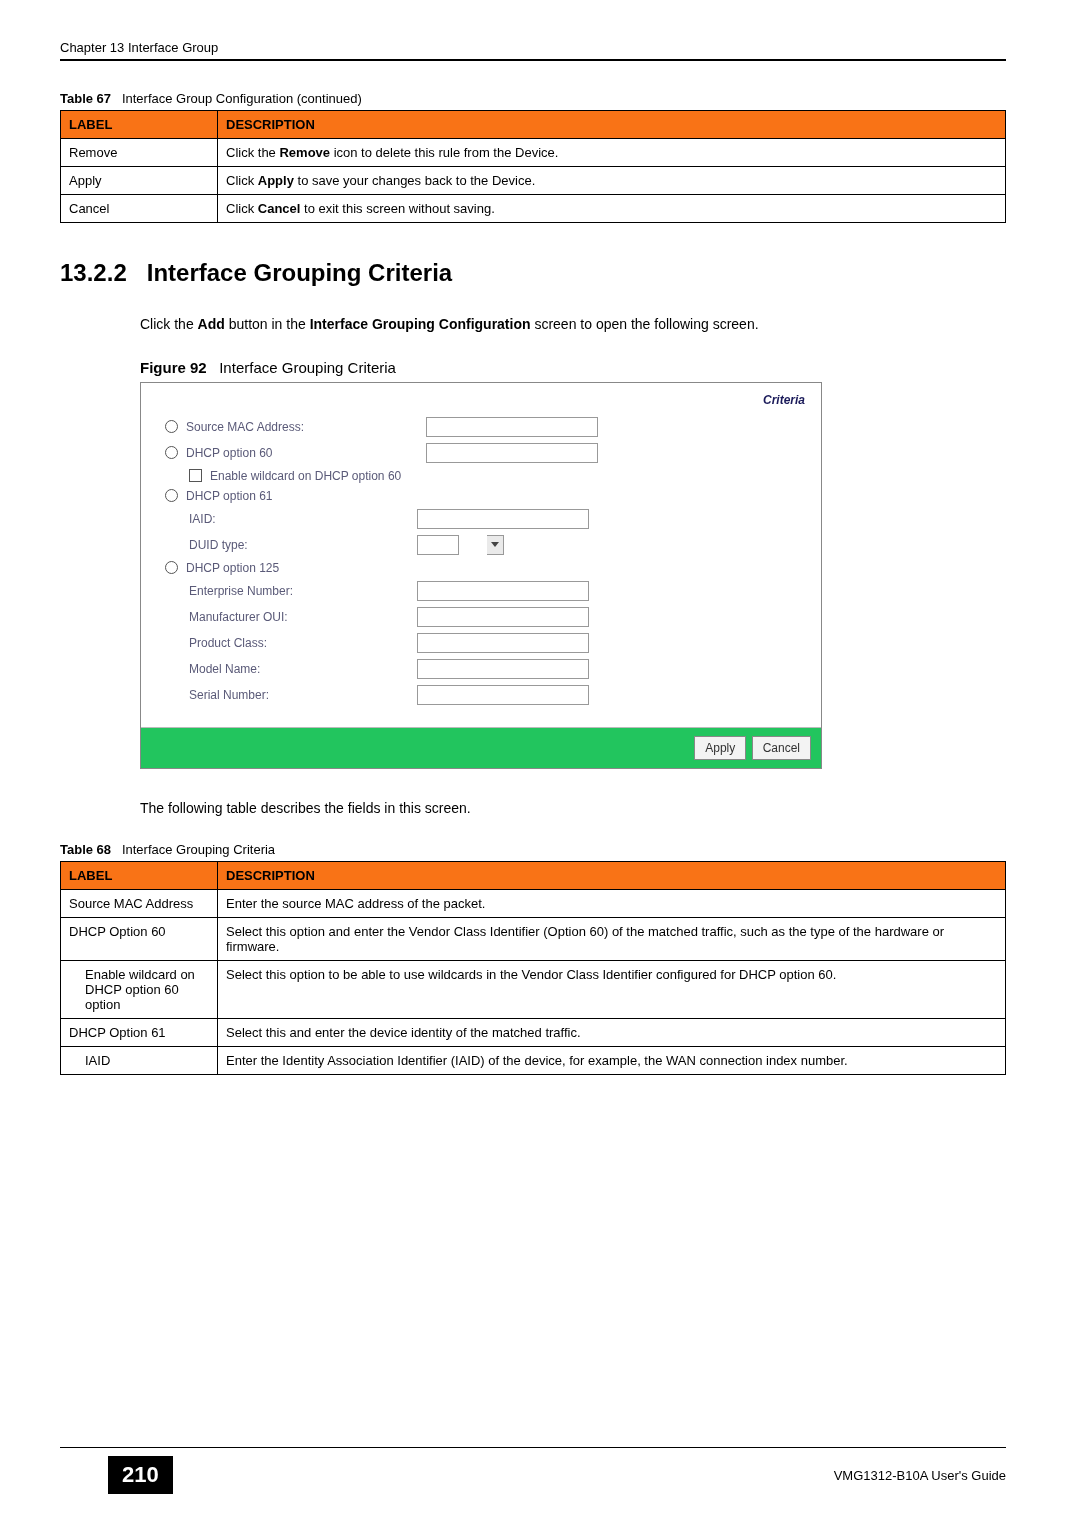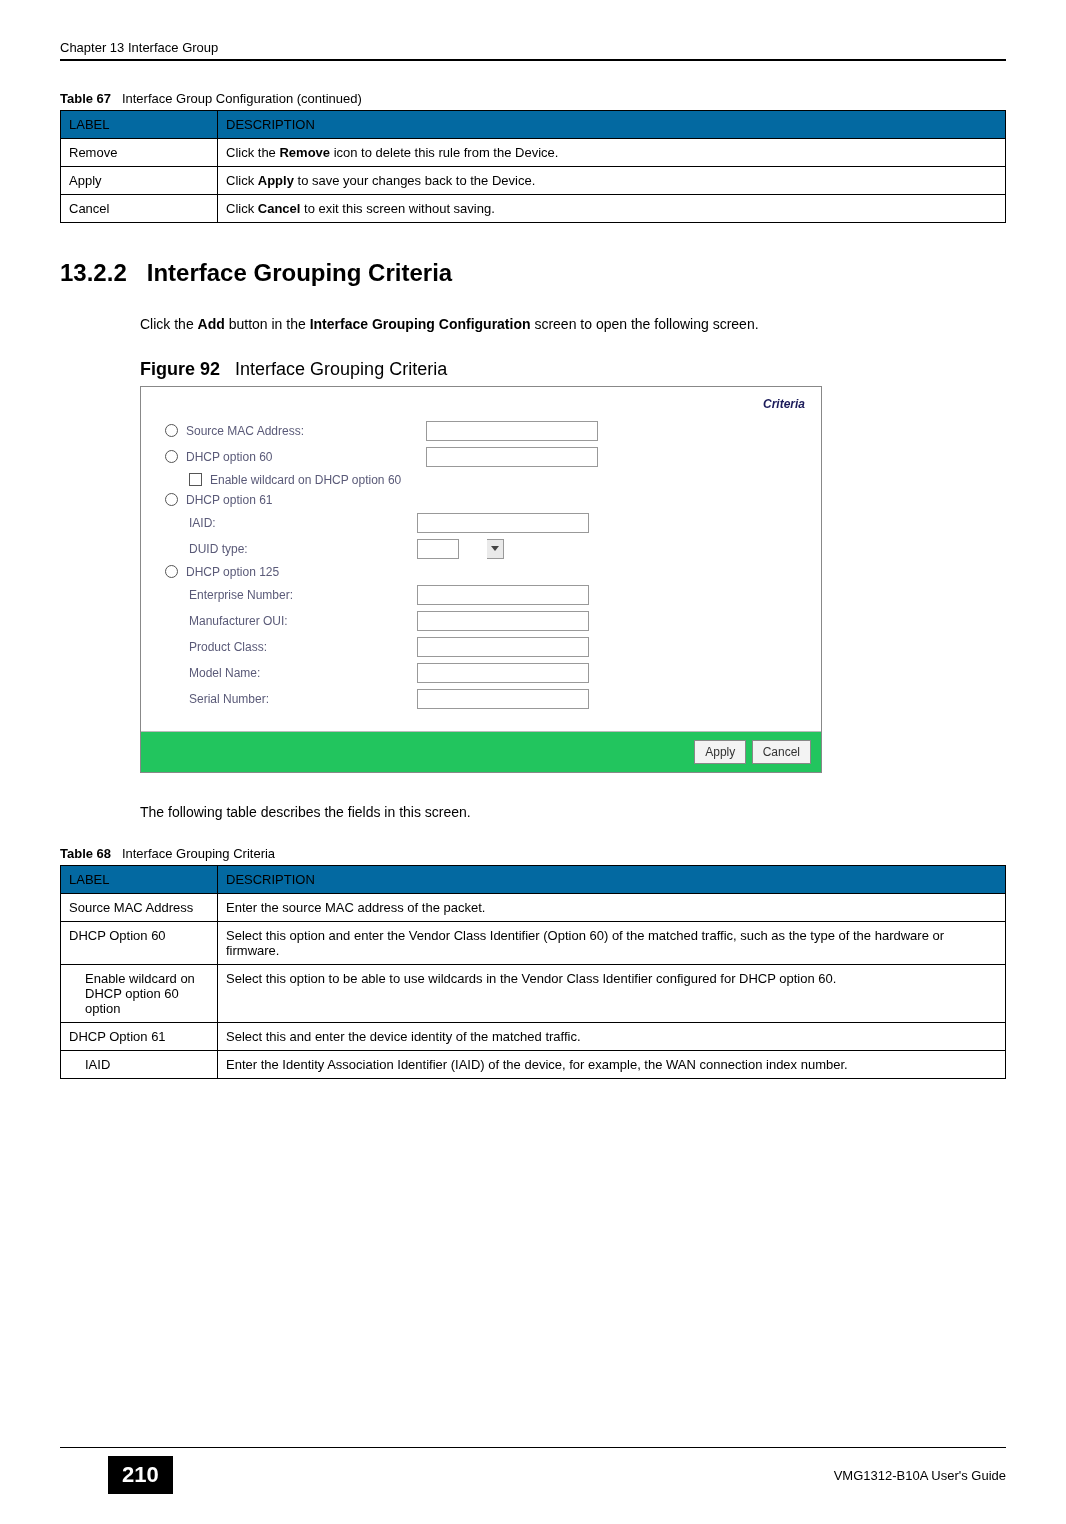--- a/index.html
+++ b/index.html
@@ -38,37 +38,37 @@
     margin-bottom: 36px;
   }
   table.desc-table th,
   table.desc-table td {
     border: 1px solid #000;
     padding: 6px 8px;
     vertical-align: top;
     text-align: left;
   }
   table.desc-table th {
-    background: #0369a1;
-    font-weight: normal;
+    background: #f97316;
+    font-weight: bold;
   }
   table.desc-table th.label-col { width: 140px; }
   table.desc-table td.indent { padding-left: 24px; }
   .section-heading {
     font-size: 24px;
     font-weight: bold;
     margin: 20px 0 28px 0;
   }
   .body-text {
     font-size: 14px;
     margin: 0 0 24px 80px;
     line-height: 1.4;
   }
   .fig-caption {
-    font-size: 18px;
+    font-size: 15px;
     margin: 0 0 6px 80px;
   }
   .fig-caption .fnum { font-weight: bold; }
   .figure-box {
     margin-left: 80px;
     width: 680px;
     border: 1px solid #888;
     background: #fff;
     font-family: Arial, sans-serif;
     font-size: 12px;

